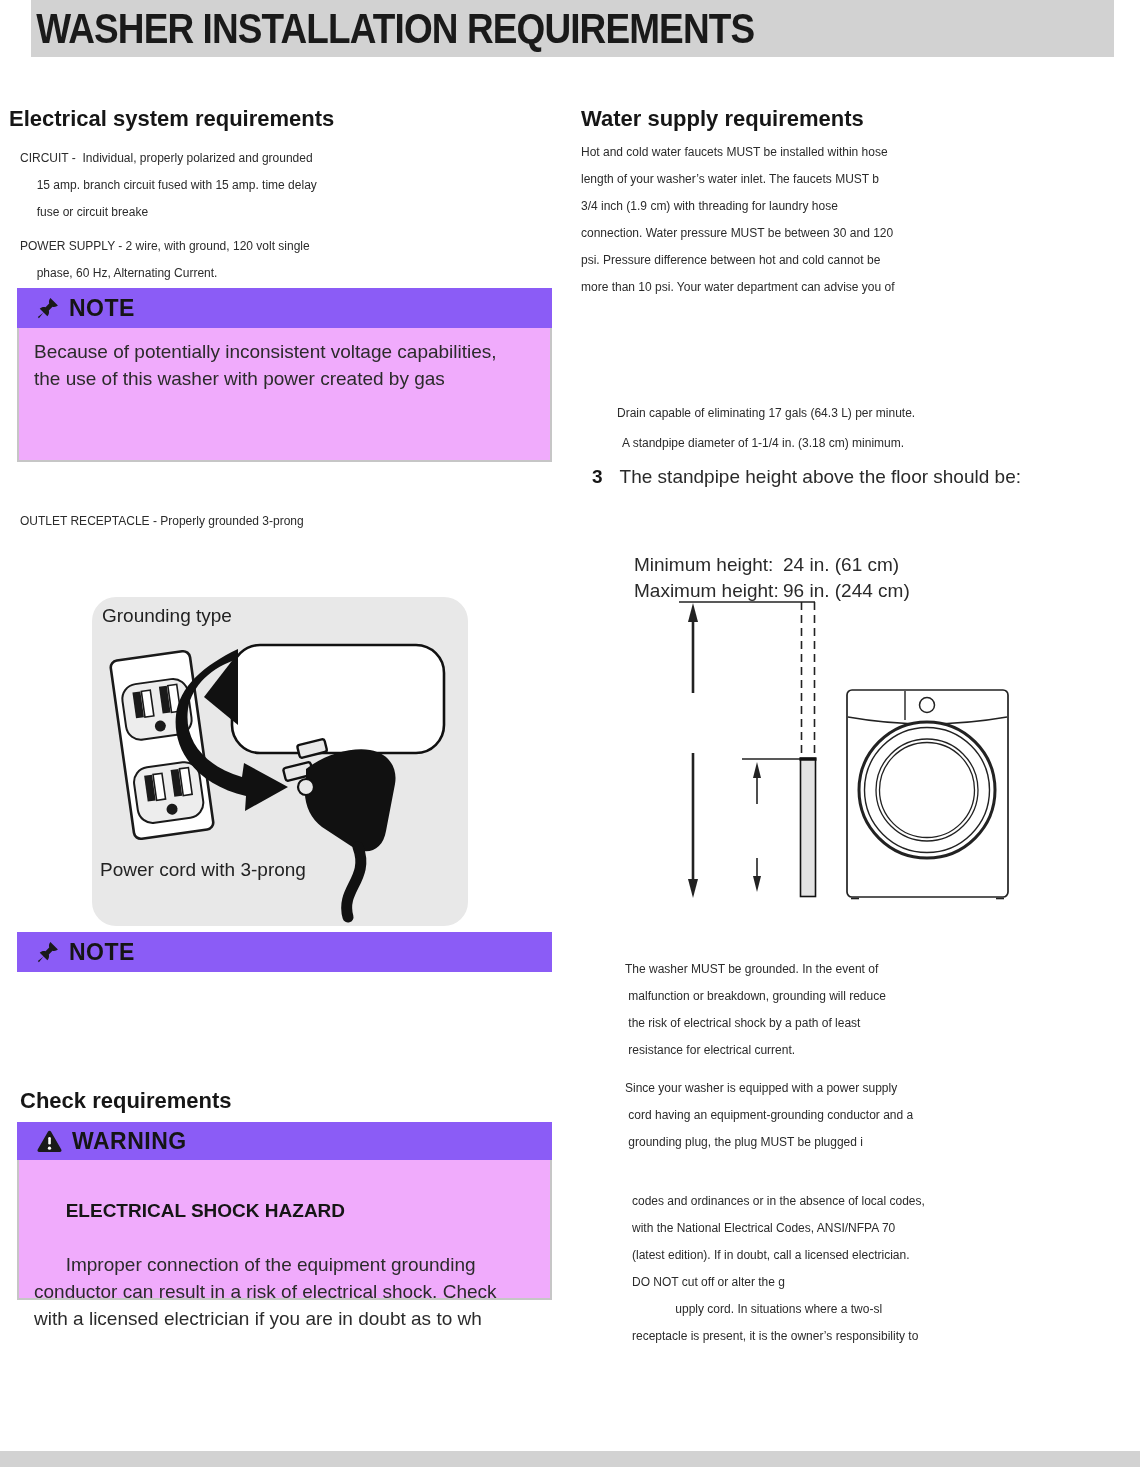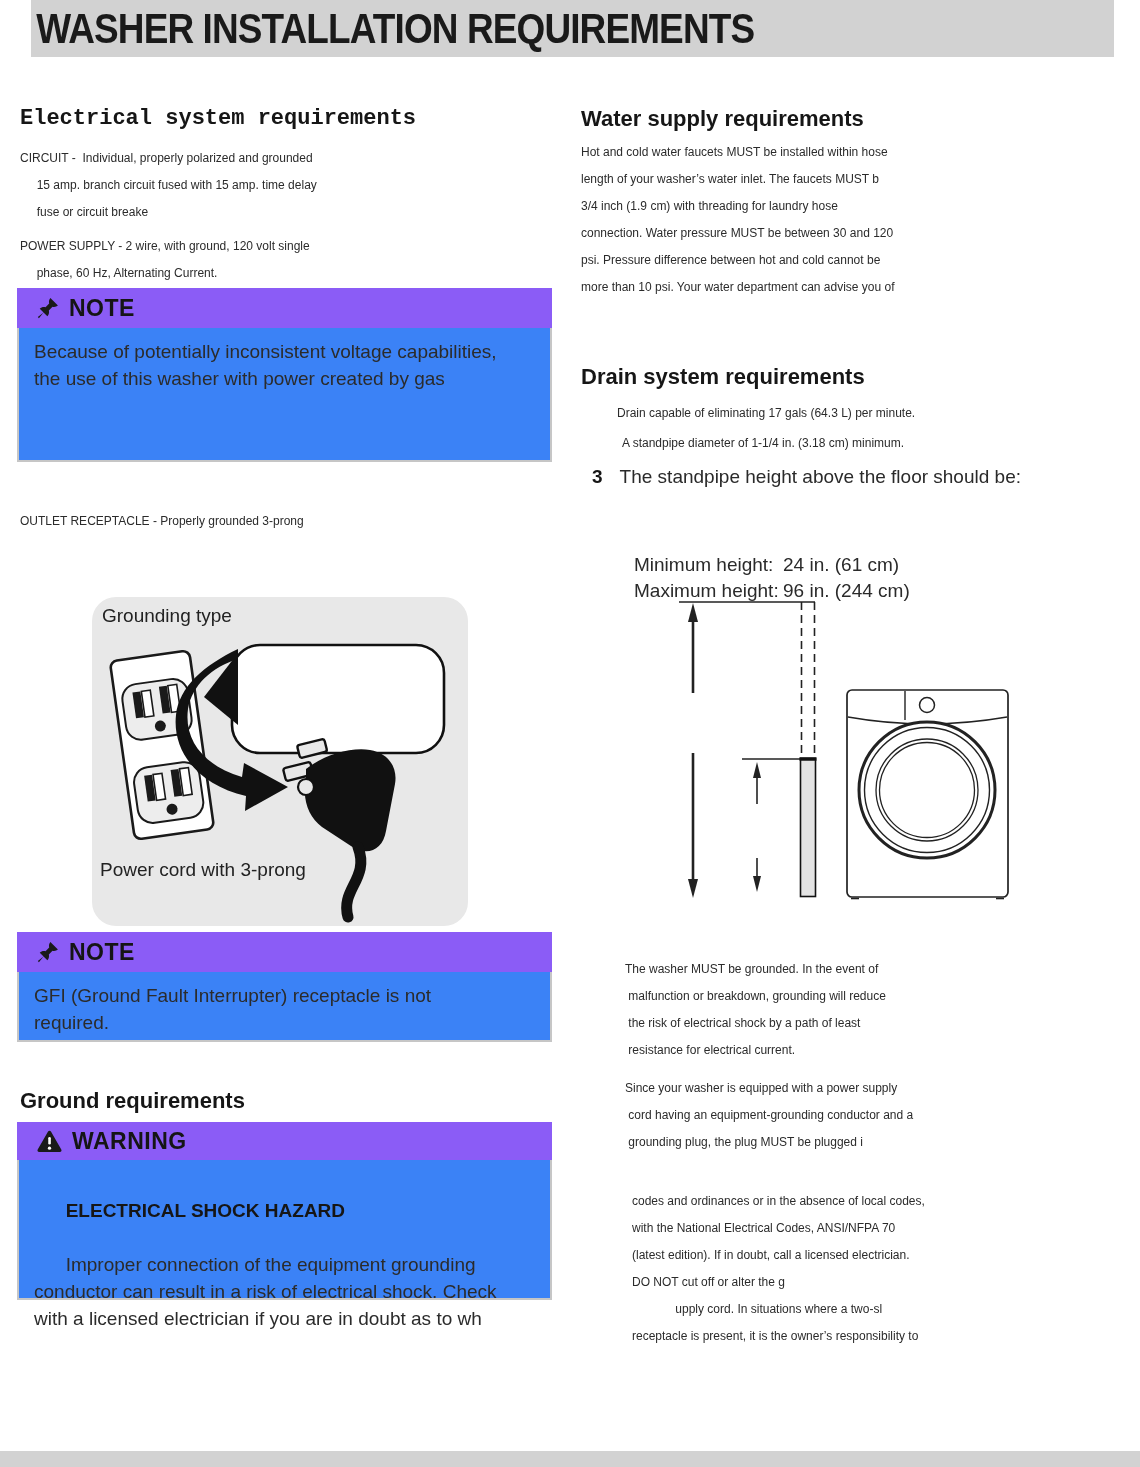--- a/index.html
+++ b/index.html
@@ -21,21 +21,21 @@
   .heading { position:absolute; font-size:22px; font-weight:bold; color:#161616; }
   .body-text { position:absolute; font-size:12px; line-height:27px; white-space:pre-wrap; color:#2b2b2b; }
   
   .callout { position:absolute; width:535px; box-sizing:border-box; }
   .callout-header {
     background:#8b5cf6; display:flex; align-items:center; gap:10px; padding-left:20px;
     box-sizing:border-box;
   }
   .callout-title { font-size:23px; font-weight:bold; color:#151515; letter-spacing:0.5px; }
   .callout-body {
-    background:#3b82f6; border:2px solid #c6c6c6; border-top:none;
+    background:#f0abfc; border:2px solid #c6c6c6; border-top:none;
     padding:10px 15px; box-sizing:border-box; font-size:19px; line-height:27px;
     white-space:pre-wrap; color:#2b2b2b;
   }
   .hazard-title { font-weight:bold; color:#161616; }
   .icon { display:inline-flex; flex:0 0 auto; }
   
   .diagram-panel { position:absolute; left:92px; top:597px; width:322px; height:330px; }
   .diagram-panel svg { position:absolute; left:0; top:0; }
   .panel-label { position:absolute; font-size:19px; color:#222; white-space:nowrap; }
   .label-grounding { left:10px; top:8px; }
@@ -54,21 +54,21 @@
 </style>
 </head>
 <body>
 
 <div class="page">
 
   <header class="title-bar">
     <h1>WASHER INSTALLATION REQUIREMENTS</h1>
   </header>
 
-  <div class="heading" style="left:20px; top:106px;font-family:Liberation Mono, monospace;">Electrical system requirements</div>
+  <div class="heading" style="left:9px; top:106px;">Electrical system requirements</div>
 
   <div class="body-text" style="left:20px; top:145px; width:540px;">CIRCUIT -  Individual, properly polarized and grounded
      15 amp. branch circuit fused with 15 amp. time delay
      fuse or circuit breake</div>
 
   <div class="body-text" style="left:20px; top:233px; width:540px;">POWER SUPPLY - 2 wire, with ground, 120 volt single
      phase, 60 Hz, Alternating Current.</div>
 
   <div class="callout" style="left:17px; top:288px;">
     <div class="callout-header" style="height:40px;">
@@ -130,25 +130,23 @@
 
   <div class="callout" style="left:17px; top:932px;">
     <div class="callout-header" style="height:40px;">
       <span class="icon">
         <svg width="22" height="22" viewBox="0 0 24 24">
           <path fill="#1a1a1a" d="M14.6 1.2 L22.8 9.4 C21.2 10.8 18.9 11.3 16.9 10.7 L12.9 14.7 C13.5 16.9 13 19.3 11.3 21 L7.1 16.8 L2.1 23.1 L0.9 21.9 L7.2 16.9 L3 12.7 C4.7 11 7.1 10.5 9.3 11.1 L13.3 7.1 C12.7 5.1 13.2 2.8 14.6 1.2 Z"></path>
         </svg>
       </span>
       <span class="callout-title">NOTE</span>
     </div>
-    <div class="callout-body" style="height:70px;">GFI (Ground Fault Interrupter) receptacle is not
-required.</div>
-  </div>
-
-  <div class="heading" style="left:20px; top:1088px;">Ground requirements</div>
+  </div>
+
+  <div class="heading" style="left:20px; top:1088px;">Check requirements</div>
 
   <div class="callout" style="left:17px; top:1122px;">
     <div class="callout-header" style="height:38px;">
       <span class="icon">
         <svg width="25" height="23" viewBox="0 0 26 24">
           <path fill="#1a1a1a" d="M11.5 1.6 C12.2 0.4 13.8 0.4 14.5 1.6 L25.3 20.4 C26 21.6 25.2 23 23.8 23 L2.2 23 C0.8 23 0 21.6 0.7 20.4 Z"></path>
           <rect x="11.7" y="7.2" width="2.7" height="8" rx="1.35" fill="#ffffff"></rect>
           <circle cx="13" cy="19" r="1.7" fill="#ffffff"></circle>
         </svg>
       </span>
@@ -164,21 +162,20 @@
 
   <div class="heading" style="left:581px; top:106px;">Water supply requirements</div>
 
   <div class="body-text" style="left:581px; top:139px; width:535px;">Hot and cold water faucets MUST be installed within hose
 length of your washer’s water inlet. The faucets MUST b
 3/4 inch (1.9 cm) with threading for laundry hose
 connection. Water pressure MUST be between 30 and 120
 psi. Pressure difference between hot and cold cannot be
 more than 10 psi. Your water department can advise you of</div>
 
-  <div class="heading" style="left:581px; top:364px;">Drain system requirements</div>
 
   <div class="body-text" style="left:617px; top:400px; width:500px;">Drain capable of eliminating 17 gals (64.3 L) per minute.</div>
 
   <div class="body-text" style="left:622px; top:430px; width:500px;">A standpipe diameter of 1-1/4 in. (3.18 cm) minimum.</div>
 
   <div class="drain-item">
     <span class="drain-num">3</span>
     <span>The standpipe height above the floor should be:</span>
   </div>
 

